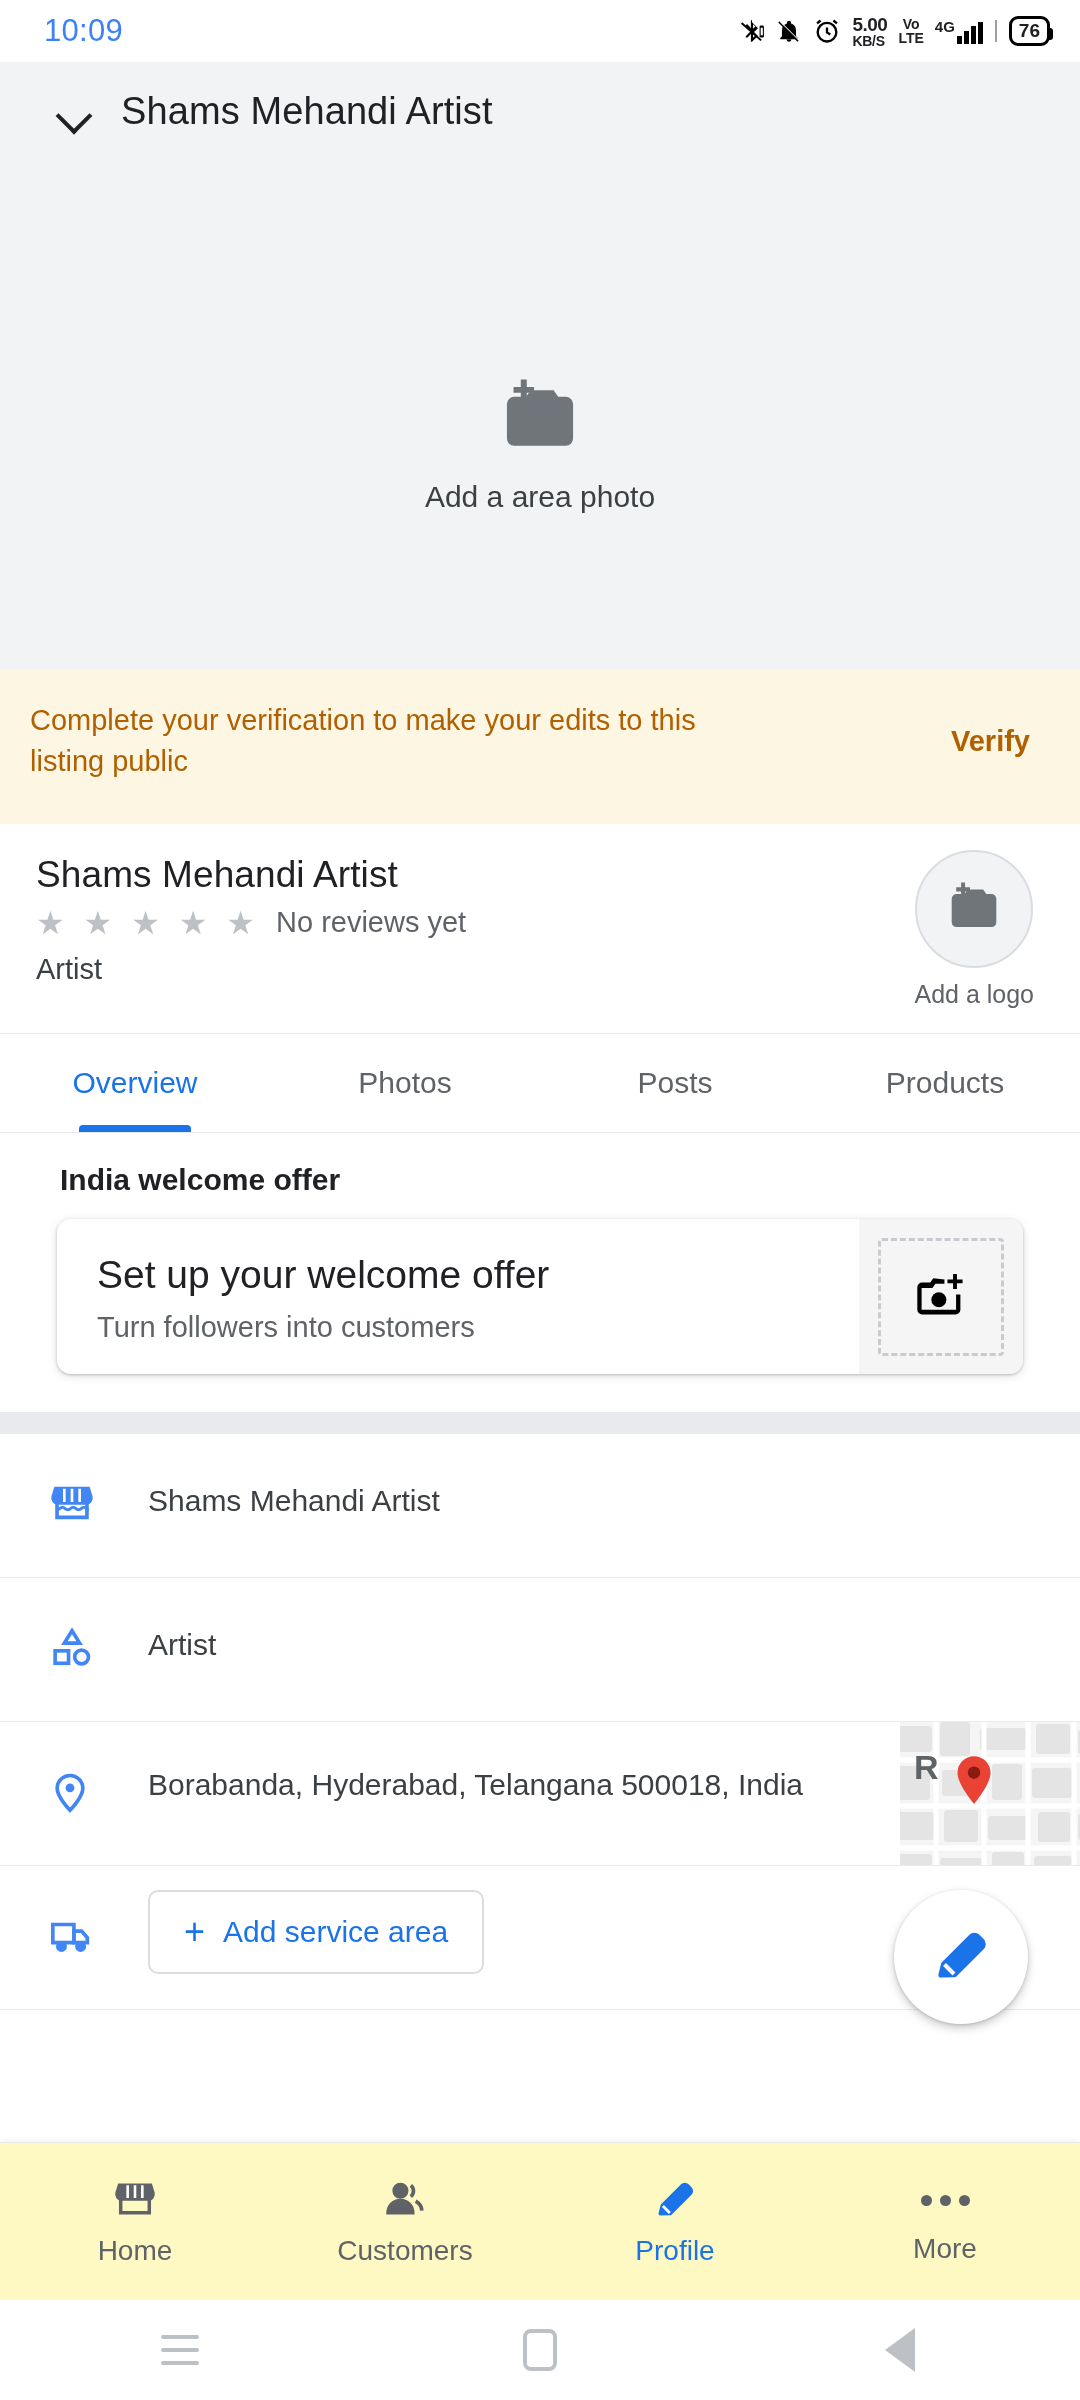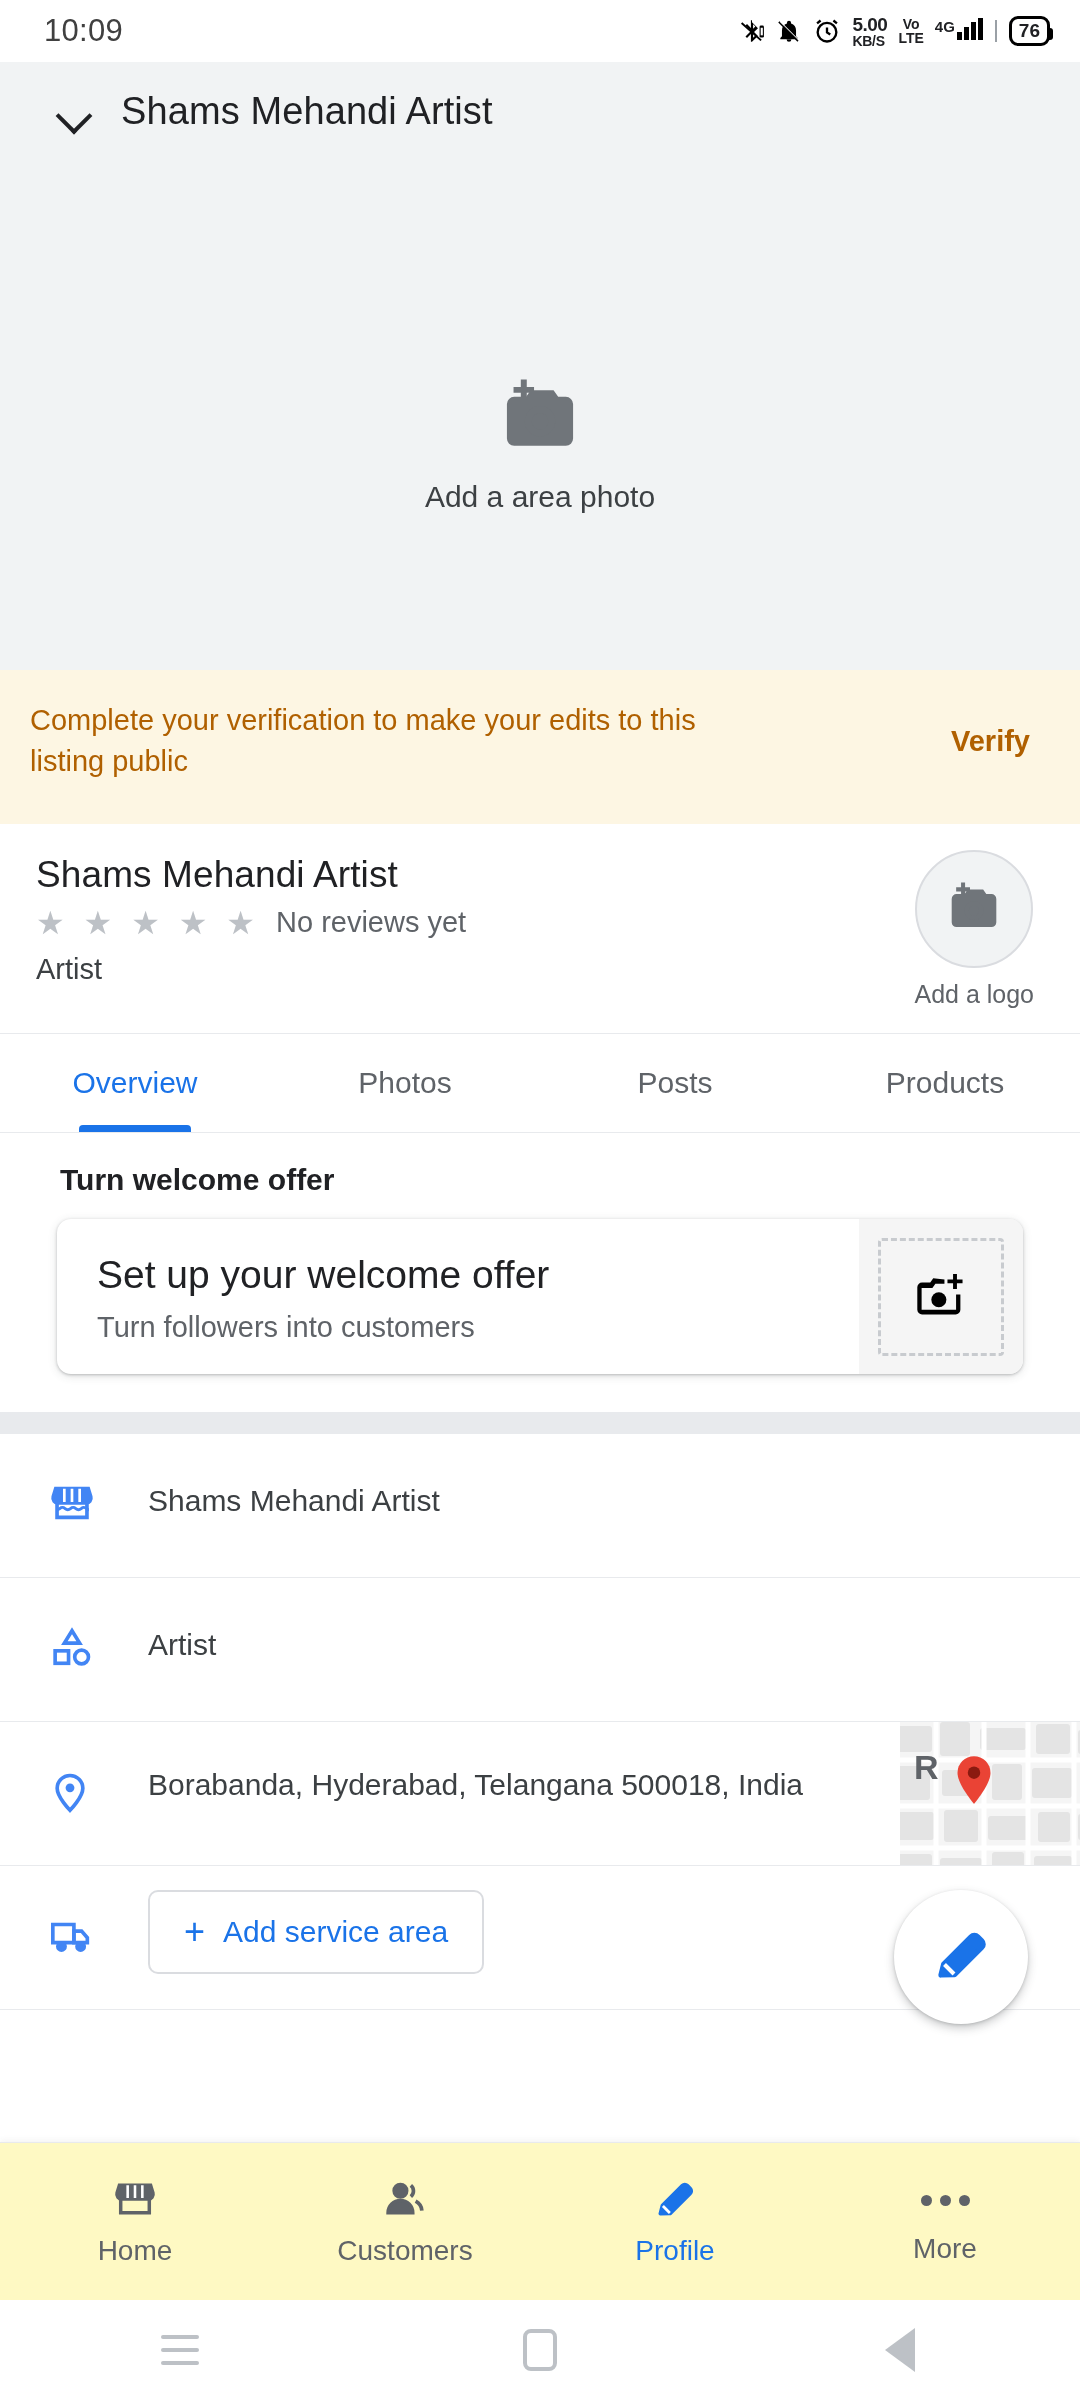--- a/index.html
+++ b/index.html
@@ -11,29 +11,29 @@
     overflow:hidden;
     position:relative;
   }
 
   
   .statusbar{
     height:62px; width:100%;
     display:flex; align-items:center; justify-content:space-between;
     padding:0 30px 0 44px; background:#ffffff;
   }
-  .sb-time{ font-size:31px; font-weight:400; letter-spacing:.3px; color:#404040; }
+  .sb-time{ font-size:31px; font-weight:400; letter-spacing:.3px; color:#3b82f6; }
   .sb-right{ display:flex; align-items:center; gap:11px; }
   .sb-ico{ display:flex; align-items:center; }
   .sb-net{ display:flex; flex-direction:column; align-items:flex-start; line-height:1; }
   .sb-net .n1{ font-size:19px; font-weight:700; letter-spacing:-.5px; }
   .sb-net .n2{ font-size:14px; font-weight:700; letter-spacing:-.3px; }
   .sb-volte{ display:flex; flex-direction:column; align-items:center; line-height:1.02; }
   .sb-volte span{ font-size:14px; font-weight:700; }
-  .sb-4g{ display:flex; align-items:flex-start; gap:2px;}
+  .sb-4g{ display:flex; align-items:flex-end; gap:2px;}
   .sb-4g .lbl{ font-size:15px; font-weight:700; margin-bottom:9px;}
   .bars{ display:flex; align-items:flex-end; gap:2px; height:22px;}
   .bars i{ width:5px; background:#000; display:block; }
   .bars i:nth-child(1){height:8px}
   .bars i:nth-child(2){height:13px}
   .bars i:nth-child(3){height:18px}
   .bars i:nth-child(4){height:22px;background:#000}
   .sb-sep{ width:2px;height:22px;background:#9aa0a6;margin:0 1px;}
   .batt{
     border:3px solid #000; border-radius:9px; padding:1px 7px;
@@ -288,21 +288,21 @@
 </div>
 
 <div class="tabs">
   <div class="tab active">Overview</div>
   <div class="tab">Photos</div>
   <div class="tab">Posts</div>
   <div class="tab">Products</div>
 </div>
 
 <div class="offer-sec">
-  <div class="offer-title">Turn welcome offer</div>
+  <div class="offer-title">India welcome offer</div>
   <div class="offer-card">
     <div class="offer-body">
       <div class="offer-h">Set up your welcome offer</div>
       <div class="offer-s">Turn followers into customers</div>
     </div>
     <div class="offer-thumb">
       <div class="offer-dash">
         <span>
           <svg class="cam-dark" width="56" height="50" viewBox="0 0 26 22">
             <path d="M18.6 1.2v2.6H16v1.8h2.6V8.2h1.8V5.6H23V3.8h-2.6V1.2z"></path>

